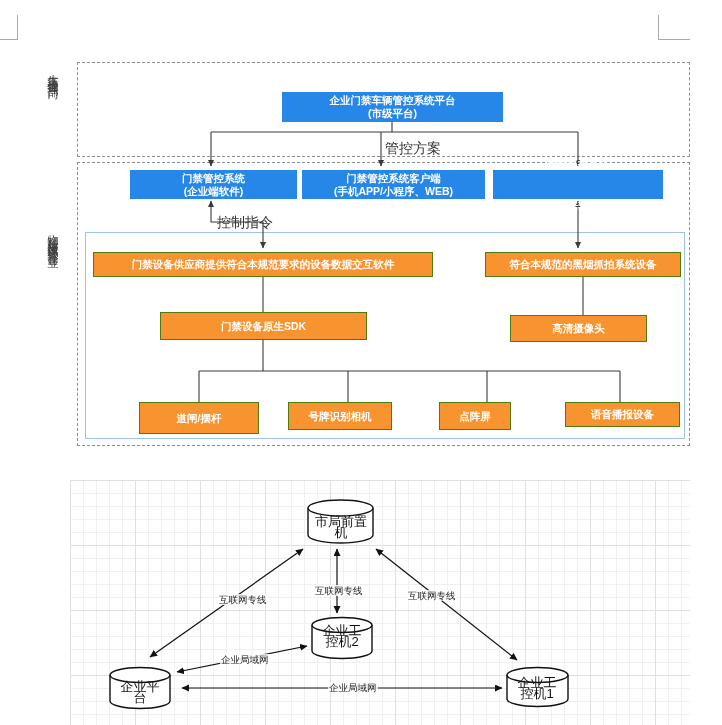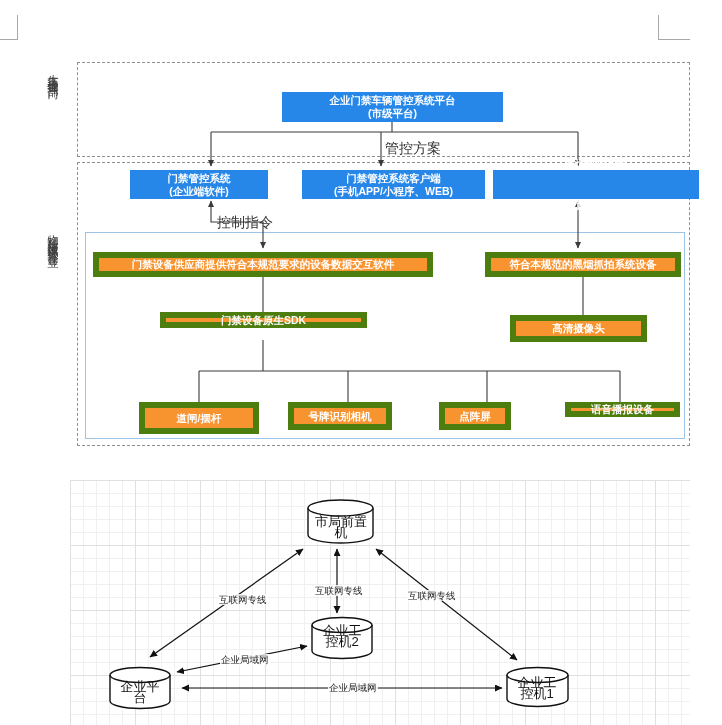--- a/index.html
+++ b/index.html
@@ -21,21 +21,21 @@
     font-size:11px;color:#3c3c3c;letter-spacing:2px;line-height:13px;
     white-space:nowrap;
   }
   
   .node{
     display:flex;flex-direction:column;align-items:center;justify-content:center;
     color:#ffffff;font-weight:bold;font-size:10.5px;line-height:13px;
     z-index:3;
   }
   .blue{background:#2787E9;}
-  .orange{background:#F89430;border:6px solid #4d7c0f;}
+  .orange{background:#F89430;border:1px solid #4d7c0f;}
   
   .edge-label{
     font-size:14px;color:#333333;white-space:nowrap;z-index:4;line-height:10px;
   }
   .net-label{
     font-size:9.5px;color:#1a1a1a;white-space:nowrap;z-index:4;line-height:11px;
     background:rgba(255,255,255,0.85);padding:0 1px;text-align:center;
   }
   
   .grid{
@@ -121,56 +121,56 @@
     <path d="M507,675 V699 A30.5,7.5 0 0 0 568,699 V675"></path>
     <ellipse cx="537.5" cy="675" rx="30.5" ry="7.5"></ellipse>
   </g>
 </svg>
 
 <div class="abs node blue" style="left:282px;top:92px;width:221px;height:30px;">
   <div>企业门禁车辆管控系统平台</div>
   <div>(市级平台)</div>
 </div>
 
-<div class="abs node blue" style="left:130px;top:170px;width:138px;height:29px;">
+<div class="abs node blue" style="left:130px;top:170px;width:167px;height:29px;">
   <div>门禁管控系统</div>
   <div>(企业端软件)</div>
 </div>
 <div class="abs node blue" style="left:302px;top:170px;width:183px;height:29px;">
   <div>门禁管控系统客户端</div>
   <div>(手机APP/小程序、WEB)</div>
 </div>
-<div class="abs node blue" style="left:493px;top:170px;width:206px;height:29px;gap:28px;">
+<div class="abs node blue" style="left:493px;top:170px;width:170px;height:29px;gap:28px;">
   <div>黑烟抓拍系统</div>
   <div>(算法软件)</div>
 </div>
 
 <div class="abs node orange" style="left:93px;top:252px;width:340px;height:25px;">
   <div>门禁设备供应商提供符合本规范要求的设备数据交互软件</div>
 </div>
 <div class="abs node orange" style="left:485px;top:252px;width:196px;height:25px;">
   <div>符合本规范的黑烟抓拍系统设备</div>
 </div>
-<div class="abs node orange" style="left:160px;top:312px;width:207px;height:16px;">
+<div class="abs node orange" style="left:160px;top:312px;width:207px;height:28px;">
   <div>门禁设备原生SDK</div>
 </div>
 <div class="abs node orange" style="left:510px;top:315px;width:137px;height:27px;">
   <div>高清摄像头</div>
 </div>
 
 <div class="abs node orange" style="left:139px;top:402px;width:120px;height:32px;">
   <div>道闸/摆杆</div>
 </div>
 <div class="abs node orange" style="left:288px;top:402px;width:104px;height:28px;">
   <div>号牌识别相机</div>
 </div>
 <div class="abs node orange" style="left:439px;top:402px;width:72px;height:28px;">
   <div>点阵屏</div>
 </div>
-<div class="abs node orange" style="left:565px;top:402px;width:115px;height:15px;">
+<div class="abs node orange" style="left:565px;top:402px;width:115px;height:25px;">
   <div>语音播报设备</div>
 </div>
 
 <div class="abs edge-label" style="left:385px;top:143px;">管控方案</div>
 <div class="abs edge-label" style="left:217px;top:217px;">控制指令</div>
 
 <div class="abs cyl-label" style="left:312px;top:516px;width:58px;">市局前置机</div>
 <div class="abs cyl-label" style="left:320px;top:625px;width:44px;">企业工控机2</div>
 <div class="abs cyl-label" style="left:115px;top:681px;width:50px;">企业平台</div>
 <div class="abs cyl-label" style="left:515px;top:677px;width:44px;">企业工控机1</div>

